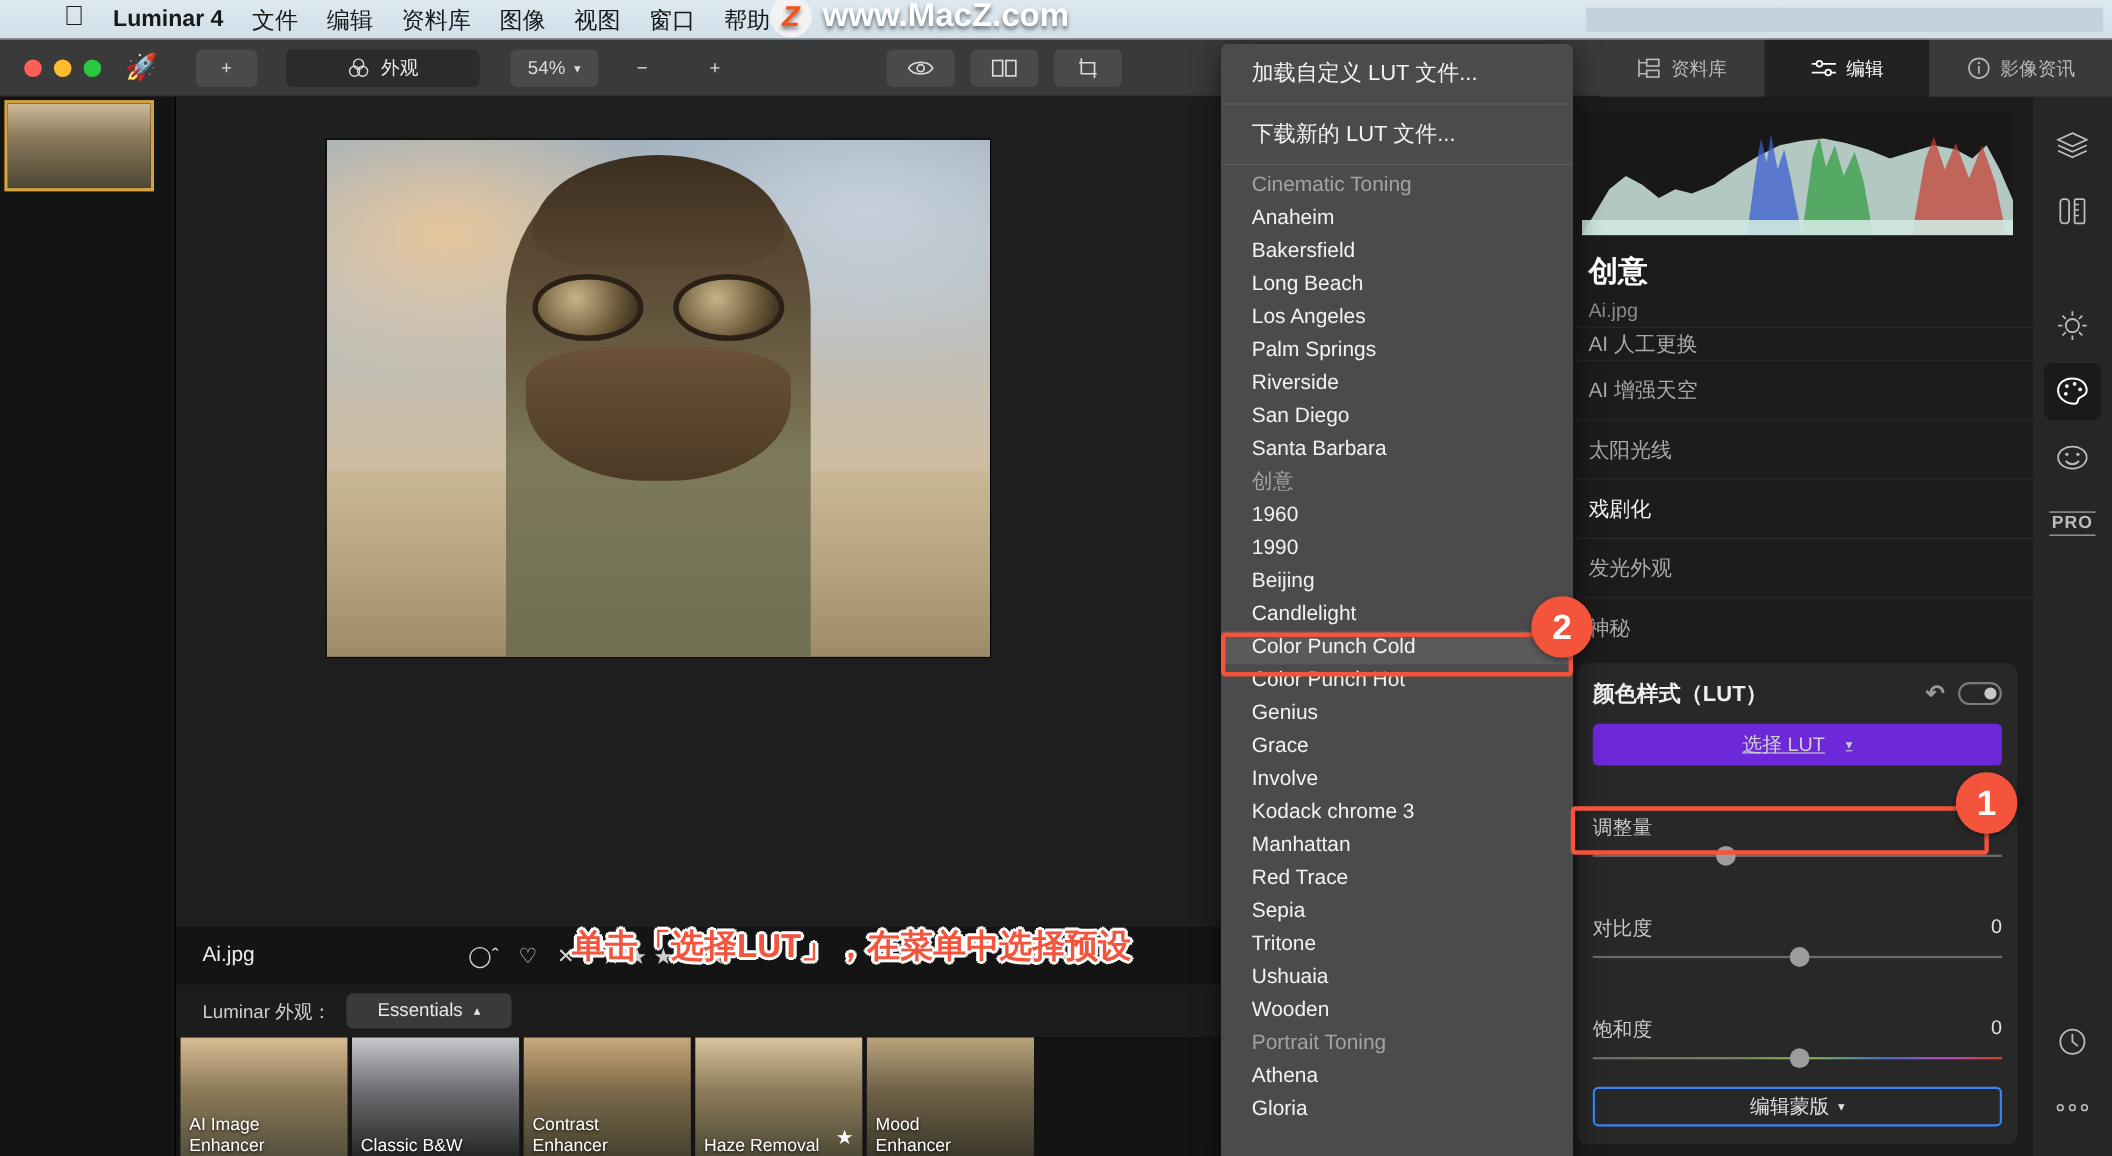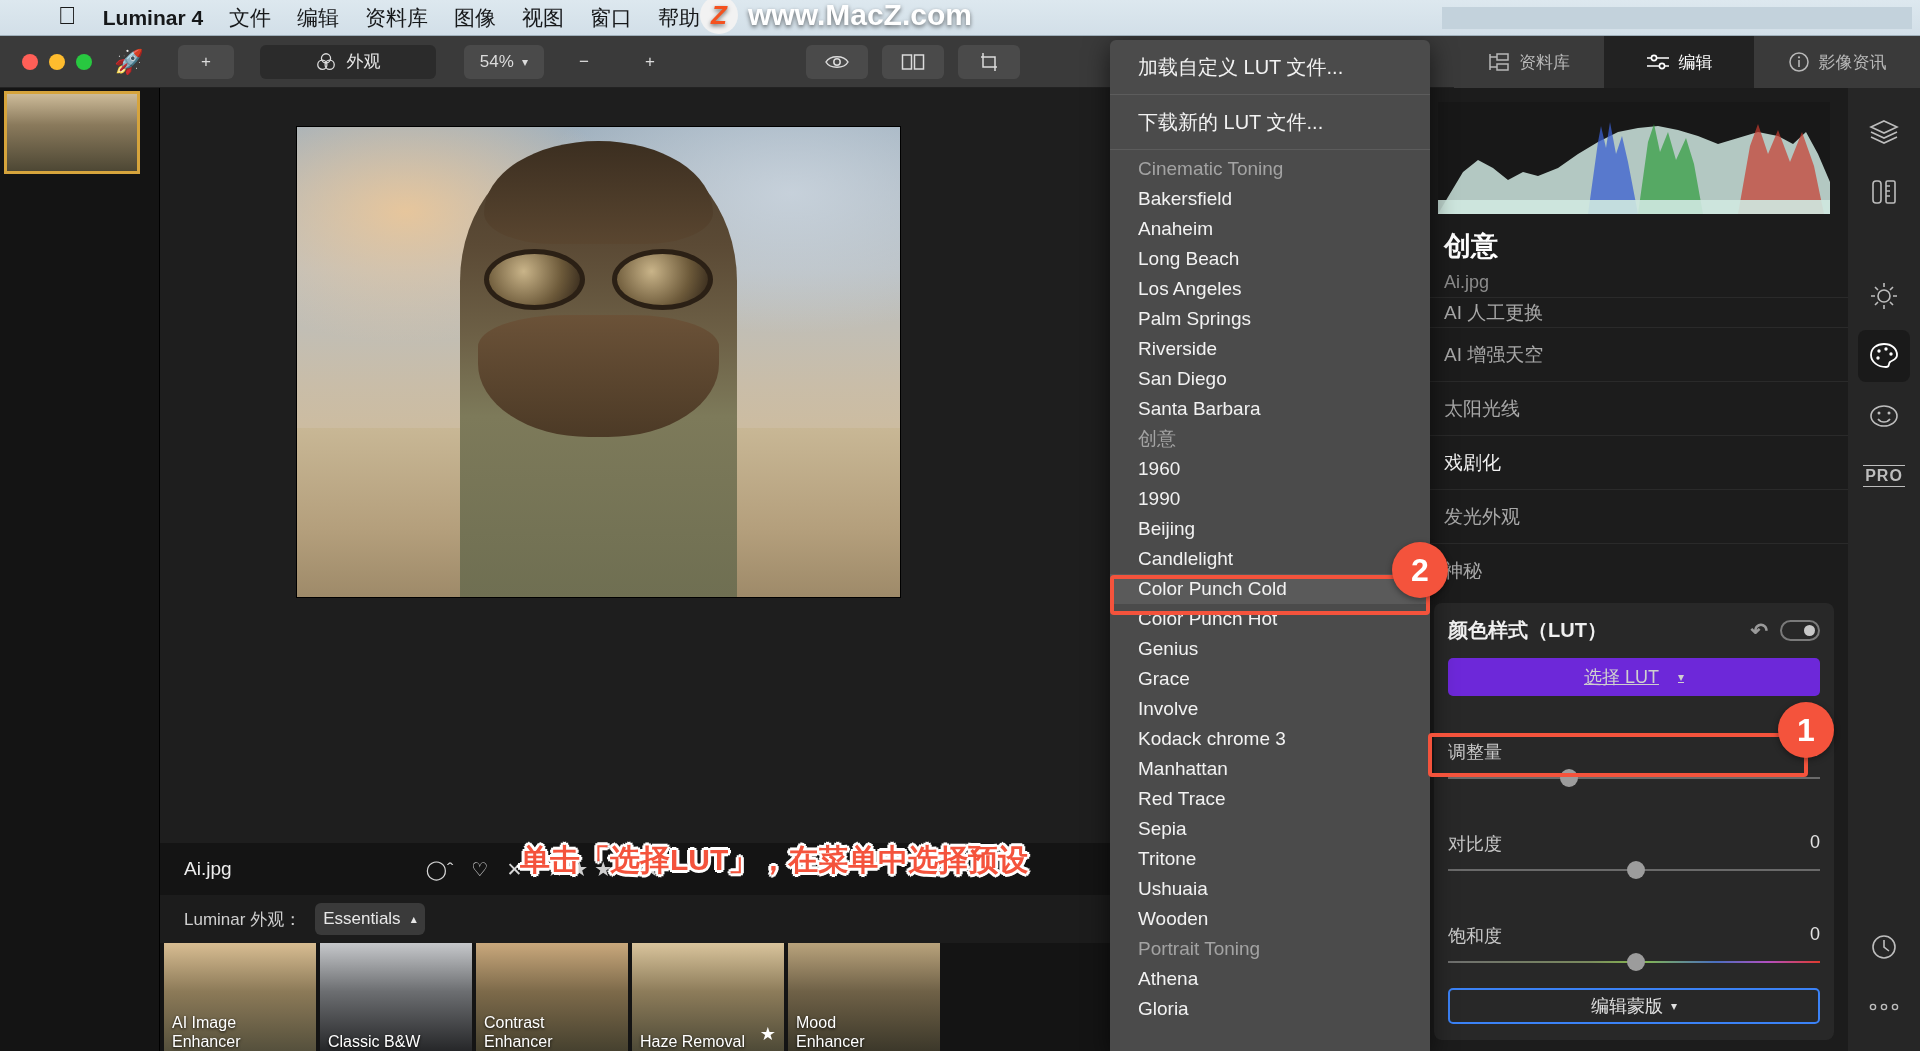--- a/index.html
+++ b/index.html
@@ -135,21 +135,21 @@
   .infobar .icons { margin-left: auto; margin-right: 0px; display: flex; gap: 18px; align-items: center; color:#d6d6d6; }
   .stars { display: flex; gap: 6px; font-size: 20px; color: #cfcfcf; margin-left: 6px; }
 
   .looksbar {
     position: absolute; left: 160px; right: 500px; height: 48px; bottom: 108px;
     background: #1c1c1c; display: flex; align-items: center; color: #cfcfcf; font-size: 17px;
   }
   .looksbar .lbl { margin-left: 24px; }
   .looksbar .sel {
     margin-left: 14px; background: #3a3a3a; color: #e8e8e8;
-    padding: 6px 8px; border-radius: 6px; font-size: 17px; display:flex; gap:10px; align-items:center;
+    padding: 6px 28px; border-radius: 6px; font-size: 17px; display:flex; gap:10px; align-items:center;
   }
 
   .presetrow {
     position: absolute; left: 160px; right: 500px; bottom: 0; height: 108px;
     display: flex; gap: 4px; padding-left: 4px; overflow: hidden;
   }
   .preset { position: relative; width: 152px; height: 108px; overflow: hidden; background:#3a3a3a; }
   .preset .pimg { position:absolute; inset:0; }
   .preset .plabel {
     position: absolute; left: 8px; bottom: 0; color: #fff; font-size: 16px; line-height: 19px;
@@ -569,22 +569,22 @@
     </div>
   </div>
 
   <div class="lutmenu">
     <div class="lm-item big">加载自定义 LUT 文件...</div>
     <div class="lm-sep"></div>
     <div class="lm-item big">下载新的 LUT 文件...</div>
     <div class="lm-sep"></div>
     <div id="lut-items">
         <div class="lm-item hdr">Cinematic Toning</div>
+        <div class="lm-item">Anaheim</div>
         <div class="lm-item">Bakersfield</div>
-        <div class="lm-item">Anaheim</div>
         <div class="lm-item">Long Beach</div>
         <div class="lm-item">Los Angeles</div>
         <div class="lm-item">Palm Springs</div>
         <div class="lm-item">Riverside</div>
         <div class="lm-item">San Diego</div>
         <div class="lm-item">Santa Barbara</div>
         <div class="lm-item hdr">创意</div>
         <div class="lm-item">1960</div>
         <div class="lm-item">1990</div>
         <div class="lm-item">Beijing</div>

